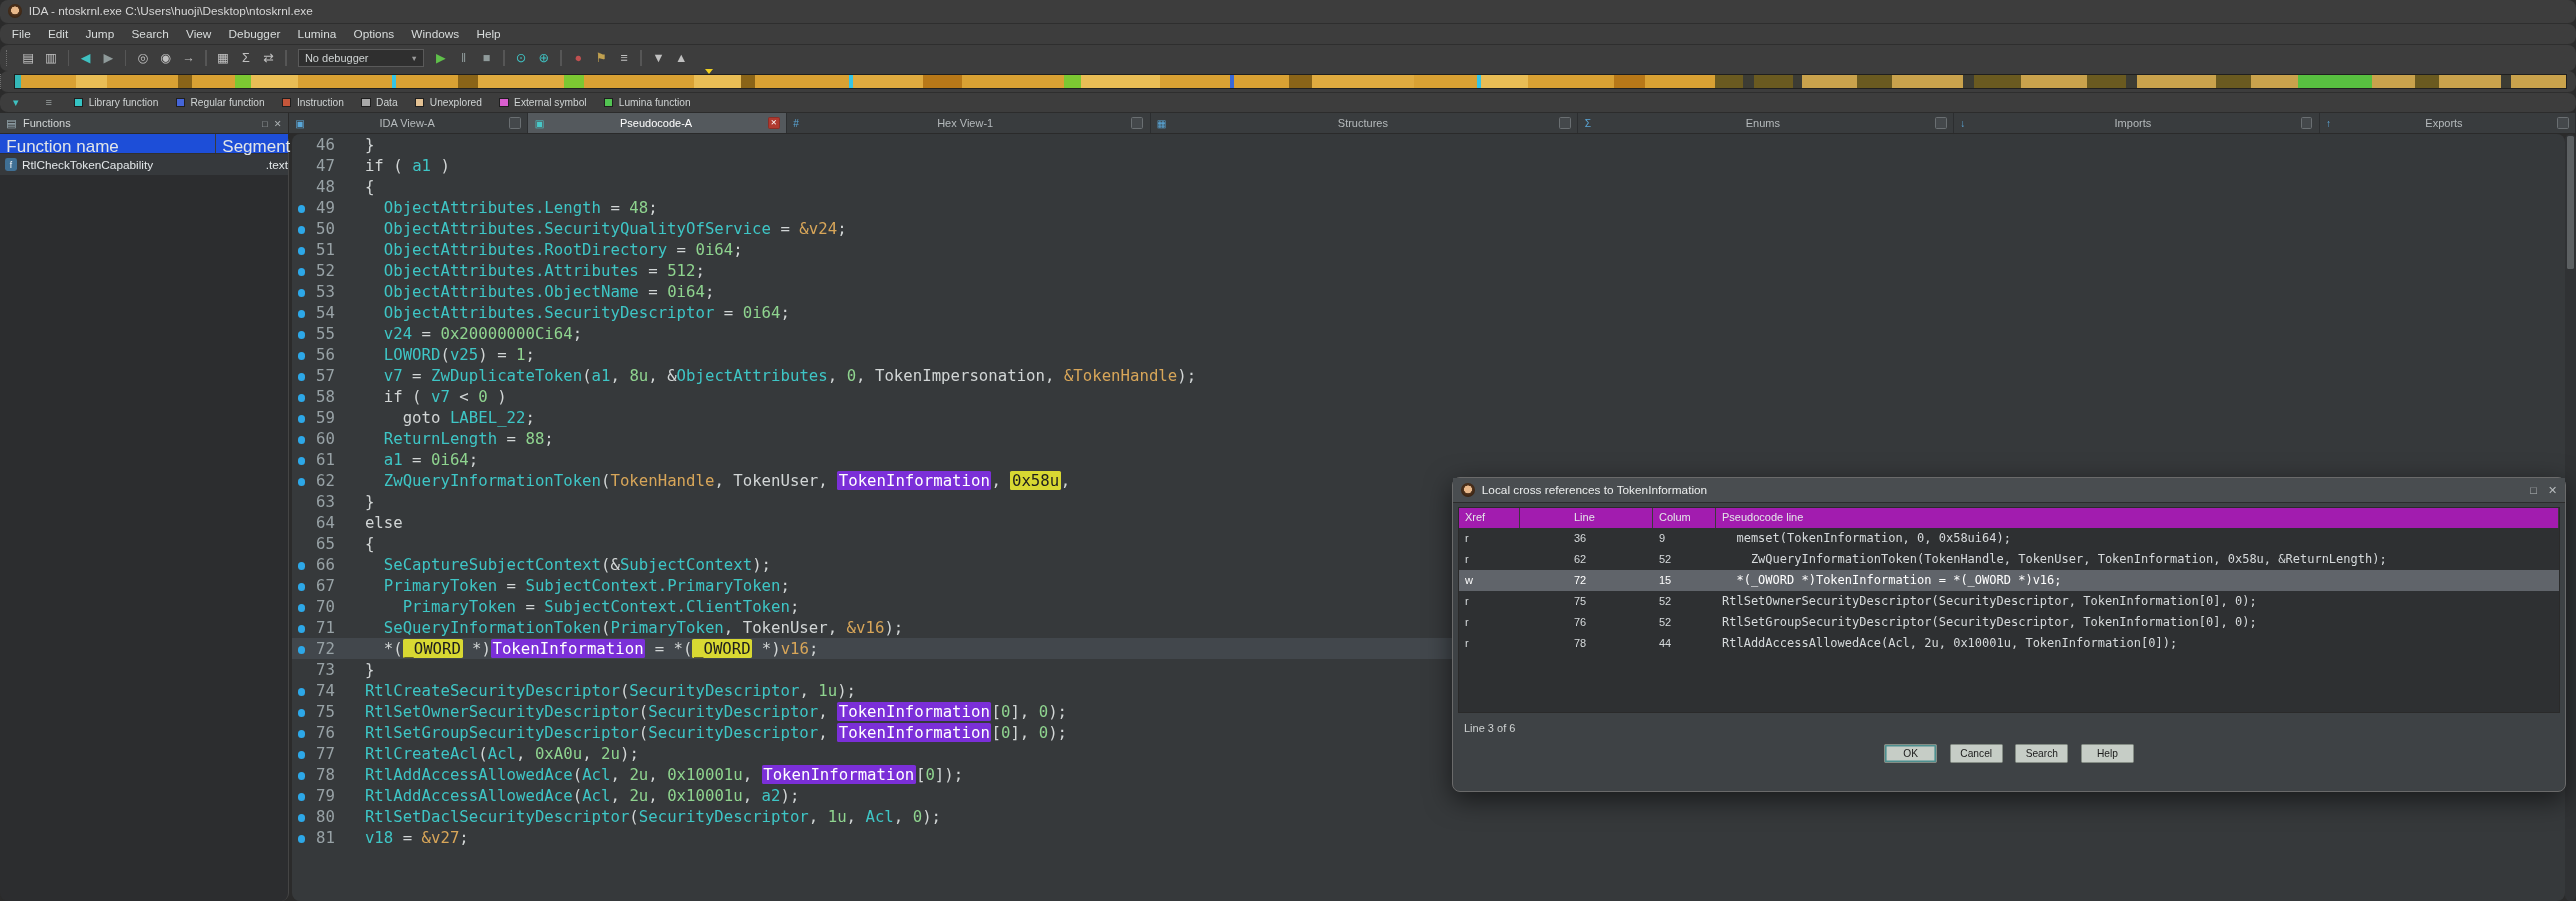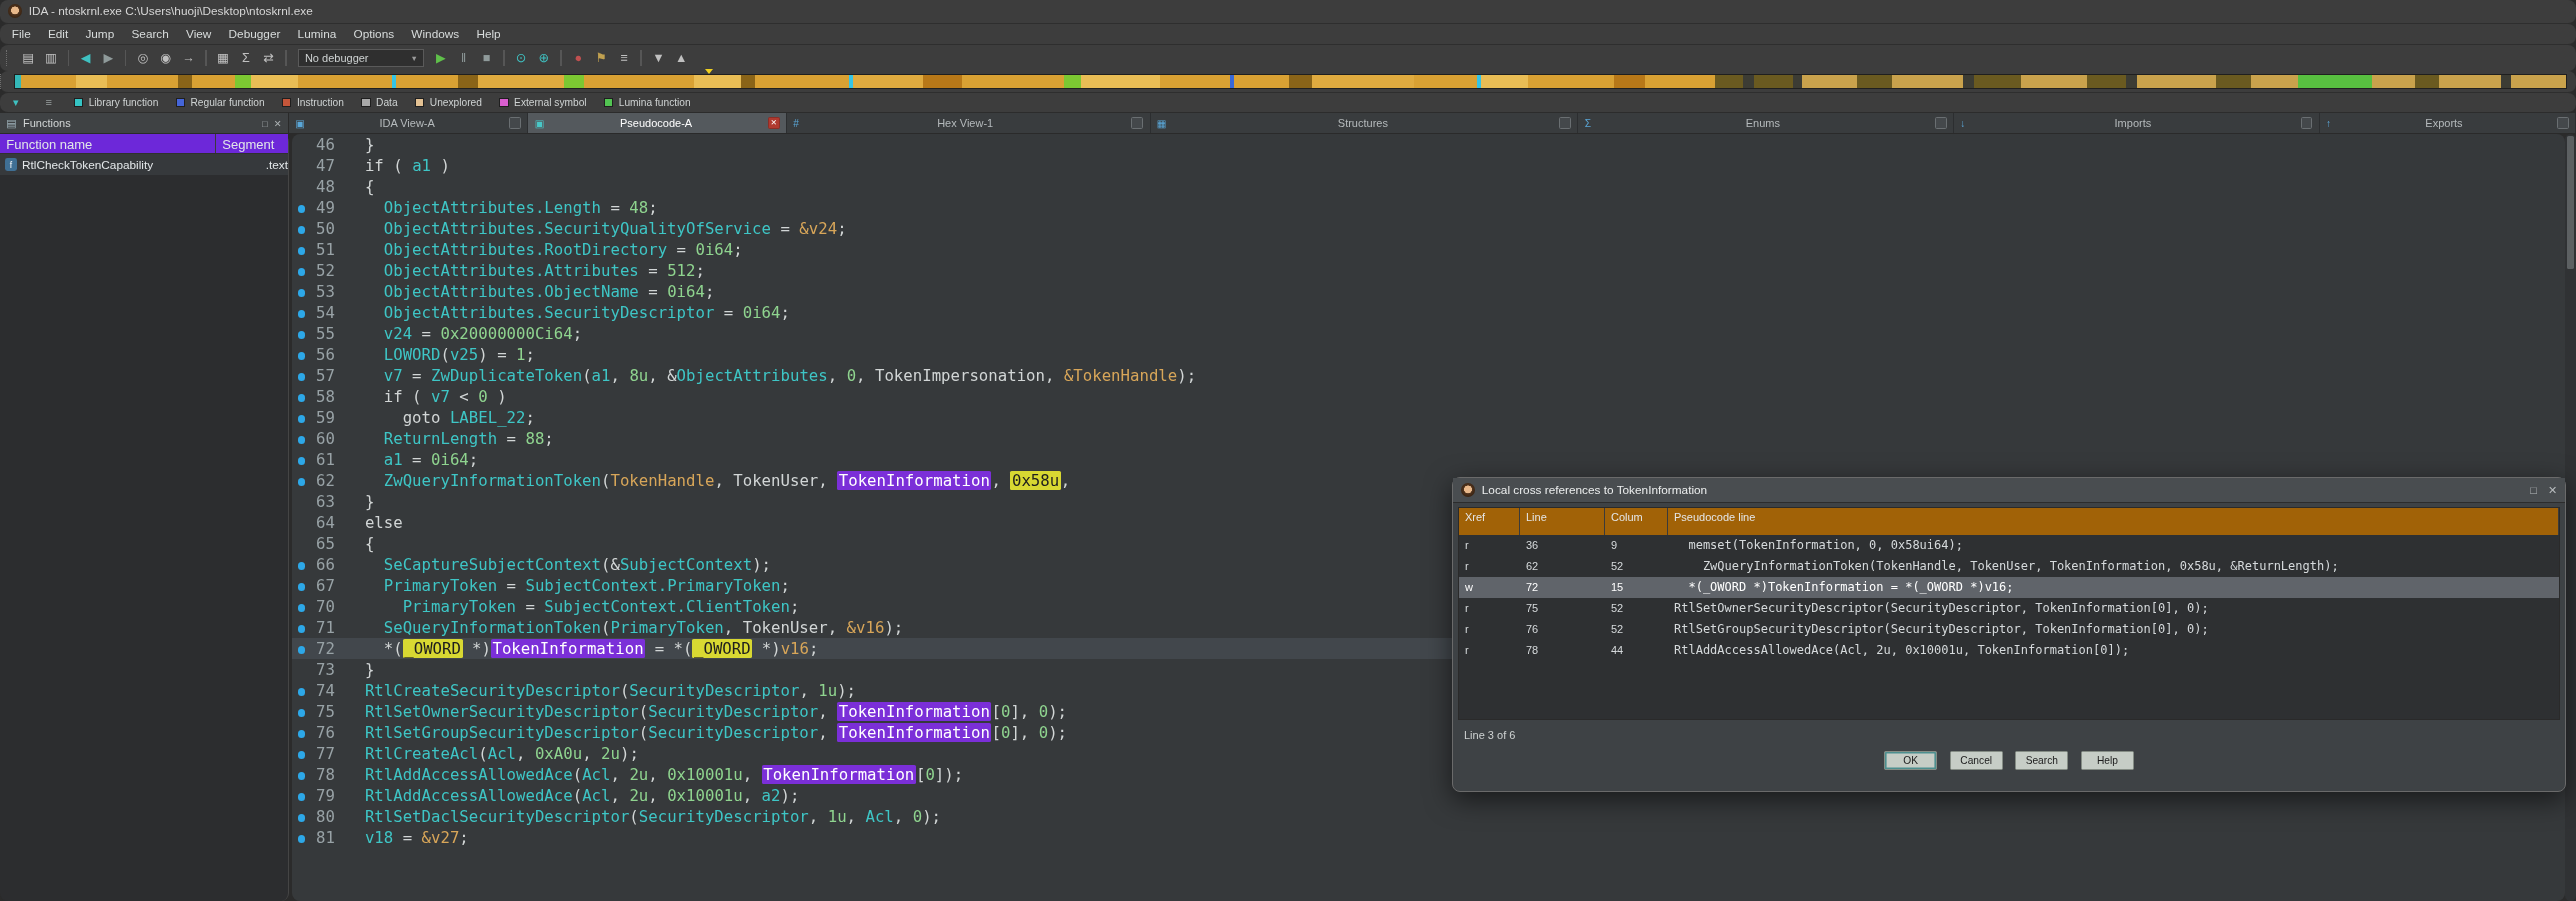--- a/index.html
+++ b/index.html
@@ -59,21 +59,21 @@
   .tab.active { background:#54595d; color:#ffffff; }
   .tab .tlabel { flex:1; text-align:center; white-space:nowrap; }
   .tab .ticon { font-size:10.2px; }
   .tab .tmini { width:11.8px; height:11.8px; display:flex; align-items:center; justify-content:center;
                 font-size:7.8px; color:#9fa5a7; border:0.8px solid #6a6f72; border-radius:1.6px; background:#44484b; }
   .tab .tmini.red { background:#b03a30; border-color:#8d2d25; color:#fff; }
 
   
   .funcpanel { left:0; top:134px; width:289px; height:767px; background:#2c2d2f;
                border-right:1.6px solid #454545; }
-  .fcols { height:20.4px; display:flex; background:#6d28d9; font-size:13px; color:#e2e6e8;
+  .fcols { height:20.4px; display:flex; background:#1d4ed8; font-size:17px; color:#e2e6e8;
            border-bottom:0.8px solid #303030; }
   .fcols .c1 { flex:1; padding:3.1px 6.3px; border-right:0.8px solid #3a3a3a; }
   .fcols .c2 { width:72px; padding:3.1px 6.3px; }
   .frow { height:20.4px; display:flex; align-items:center; background:#36393c; font-size:11.8px; color:#e4e8ea; }
   .frow .fico { width:12.6px; height:12.6px; background:#3f6f94; color:#fff; border-radius:2.4px;
                 font-size:8.6px; display:flex; align-items:center; justify-content:center; margin:0 4.7px; }
   .frow .fname { flex:1; white-space:nowrap; }
   .frow .fseg { width:72px; padding-left:6.3px;text-align:right; }
 
   
@@ -92,27 +92,27 @@
   .vscroll { right:0; top:134px; width:11px; height:767px; background:#303234; }
   .vthumb { margin:1.6px; height:133px; background:#5c6062; border-radius:1.6px; }
 
   
   .dlg { left:1452px; top:477px; width:1114px; height:315px; background:#3e4245;
          border:0.8px solid #6a6a6a; box-shadow:0 7.8px 27px rgba(0,0,0,.55); z-index:20; }
   .dlg-title { height:25px; background:#494d50; display:flex; align-items:center; gap:7px;
                padding:0 7.8px; font-size:11.8px; color:#eceeee; border-bottom:0.8px solid #2c2c2c; }
   .dlg-title .dmini { margin-left:auto; display:flex; gap:11px; color:#b8bcbe; font-size:11px; }
   .dlg-table { margin:3.9px 4.7px 0 4.7px; border:0.8px solid #2a2a2a; }
-  .xhdr { height:27px; display:flex; background:#a16207; font-size:11px; color:#e4e6e8; }
+  .xhdr { height:20px; display:flex; background:#a21caf; font-size:11px; color:#e4e6e8; }
   .xhdr div { padding:3.1px 6.3px; border-right:0.8px solid #3a3a3a; white-space:nowrap; overflow:hidden; }
   .xbody { background:#2e3032; height:184px; overflow:hidden; }
   .xrow { height:21px; display:flex; font-size:11px; color:#d6dadc; align-items:center; }
   .xrow.sel { background:#60646a; color:#ffffff; }
   .xrow div { padding:0 6.3px; white-space:pre; overflow:hidden; }
-  .cw-xref { width:61px; } .cw-line { width:85px; } .cw-col { width:63px; } .cw-text { flex:1; }
+  .cw-xref { width:61px; } .cw-line { width:85px;margin-left:48px; } .cw-col { width:63px; } .cw-text { flex:1; }
   .xrow .cw-text { font-family:"DejaVu Sans Mono", monospace; font-size:12px; }
   .xstatus { padding:9.4px 11px 0 11px; font-size:11px; color:#cfd3d3; }
   .xbtns { display:flex; justify-content:center; gap:12.6px; margin-top:9.4px; }
   .xbtn { min-width:53px; height:19px; background:#c6cdc6; color:#1c1c1c; border:0.8px solid #858d85;
           border-radius:1.6px; font-size:10.2px; display:flex; align-items:center; justify-content:center; }
   .xbtn.first { box-shadow:0 0 0 1.6px #4d8f8f inset; }
 </style>
 </head>
 <body>
 

